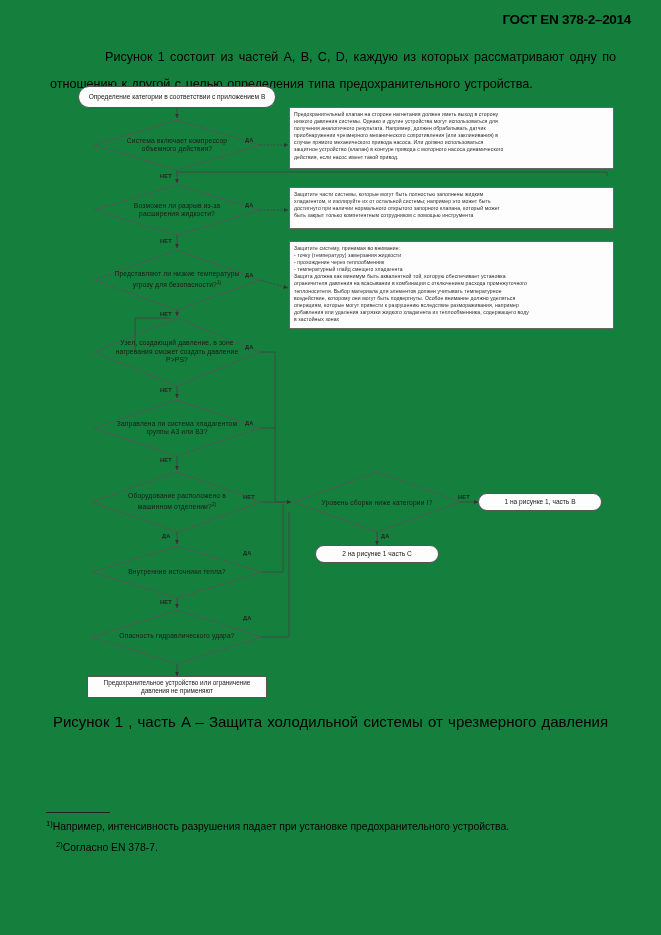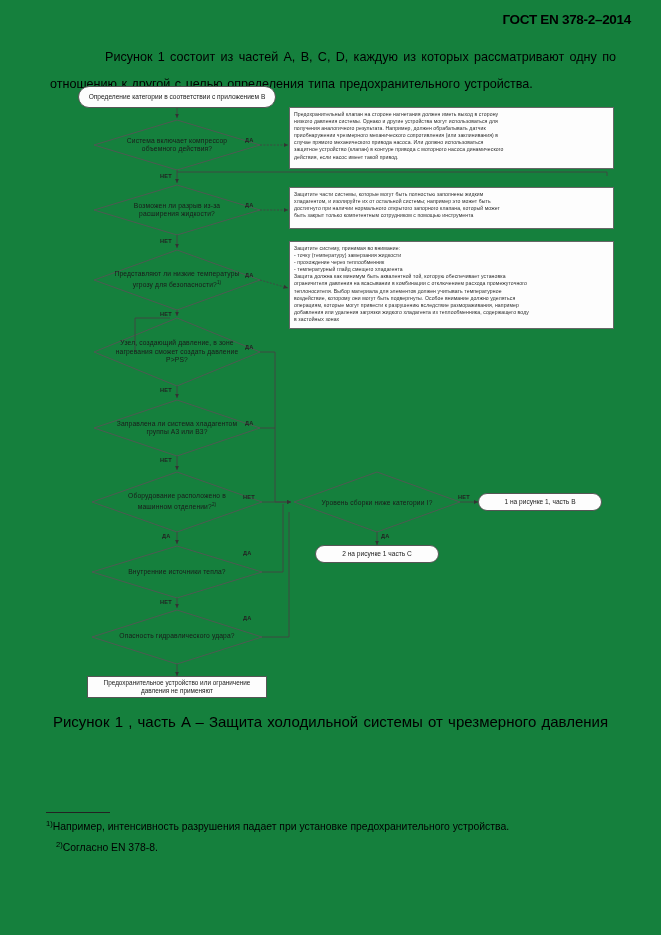--- a/index.html
+++ b/index.html
@@ -351,19 +351,19 @@
   </div>
 
   <div class="caption">Рисунок 1 , часть A – Защита холодильной системы от чрезмерного давления</div>
 
   <div class="fn-rule"></div>
   <div class="footnotes">
     <p class="fn">
       <sup>1)</sup><span>Например, интенсивность разрушения падает при установке предохранительного устройства.</span>
     </p>
     <p class="fn indent">
-      <sup>2)</sup><span>Согласно EN 378-8.</span>
+      <sup>2)</sup><span>Согласно EN 378-7.</span>
     </p>
   </div>
 
   <div class="page-number">31</div>
 
 </div>
 
 </body></html>

